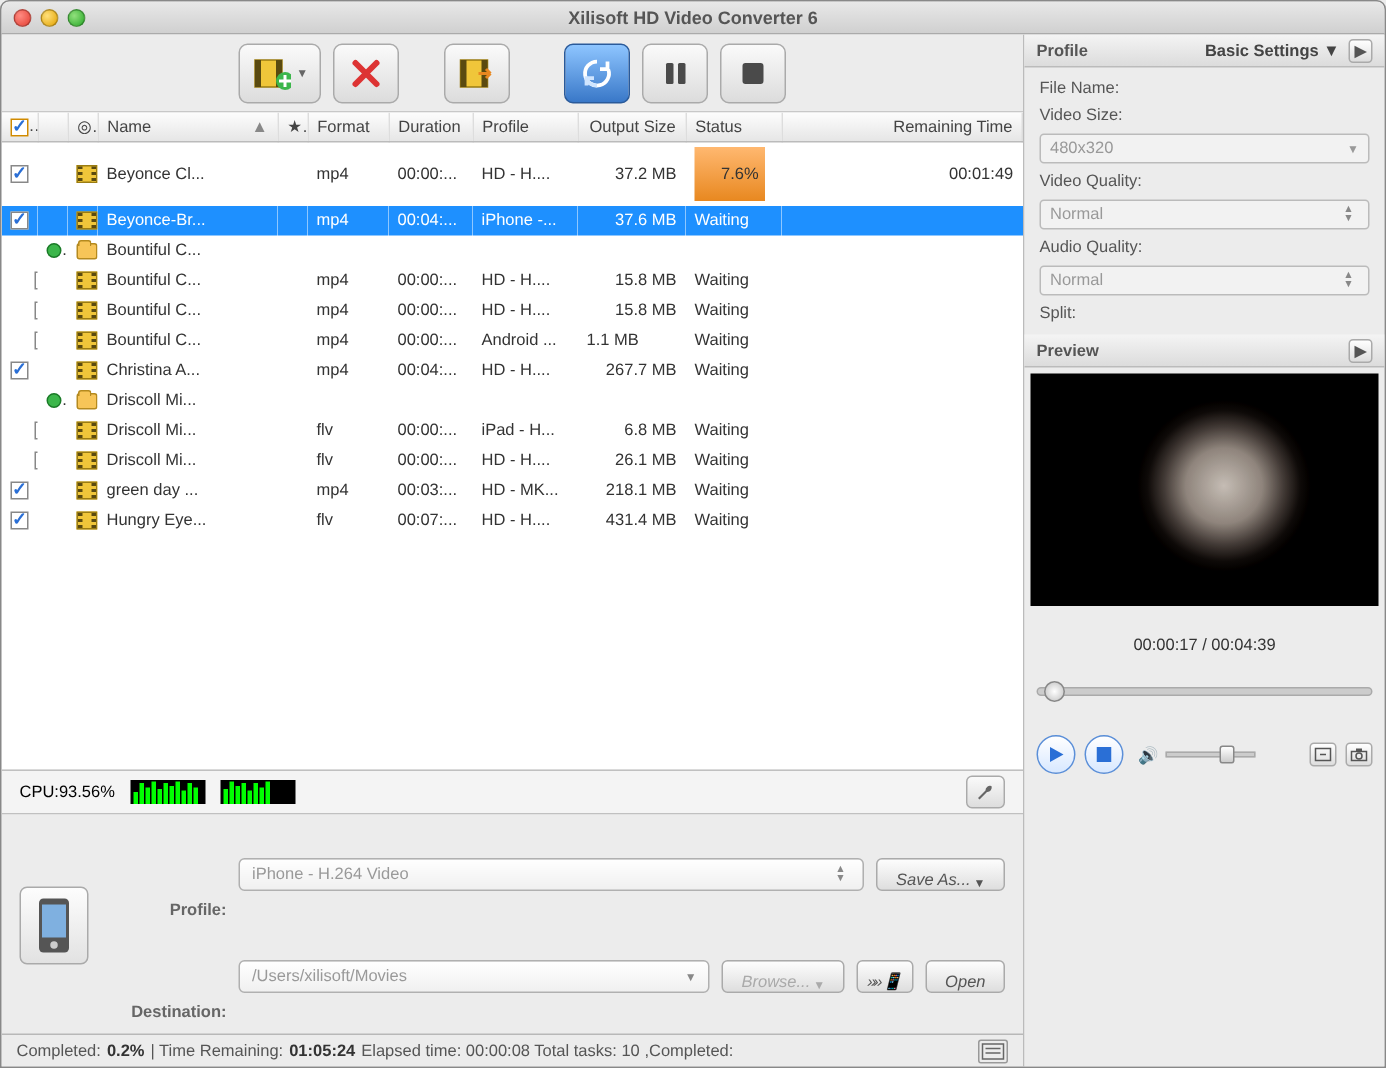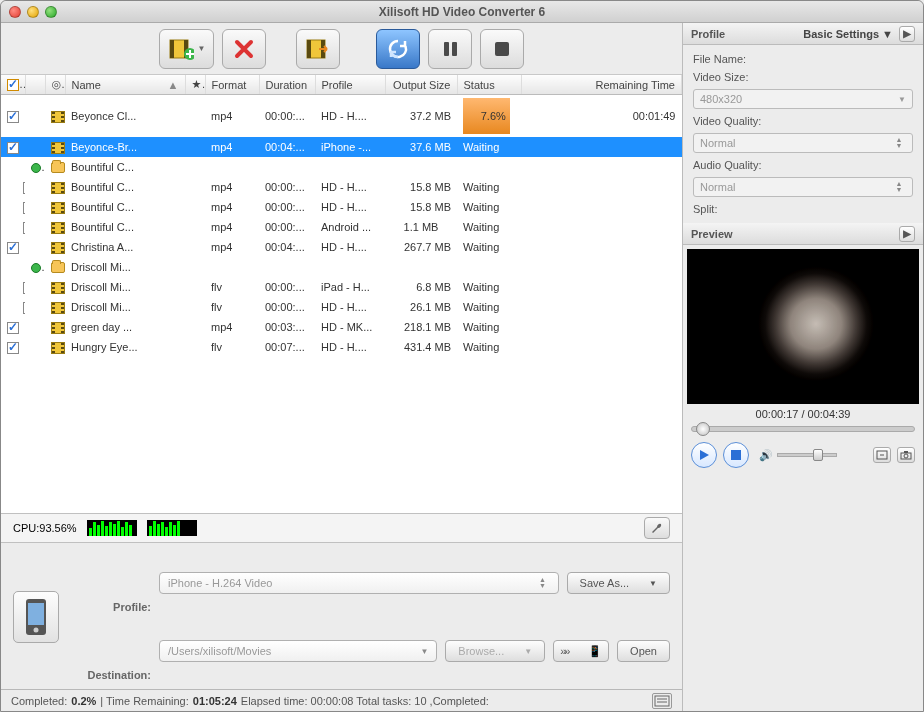--- a/index.html
+++ b/index.html
@@ -42,37 +42,37 @@
 .cpumeter { width: 50px; height: 16px; background:#000; display:inline-block; position:relative; overflow:hidden;}
 .cpumeter span { position:absolute; bottom:0; width:3px; background:#00ff00; }
 .wrench { margin-left:auto; width:26px; height:22px; border:1px solid #aaa; border-radius:4px; background:linear-gradient(#fafafa,#ddd); display:flex;align-items:center;justify-content:center;}
 
 .bottompanel { padding: 10px 12px 8px; display:flex; gap:12px; align-items:center; background:#ececec;}
 .deviceico { width:46px; height:52px; border:1px solid #aaa; border-radius:5px; background:linear-gradient(#fdfdfd,#e2e2e2); display:flex;align-items:center;justify-content:center;}
 .fieldsgrid { flex:1; display:flex; flex-direction:column; gap:8px;}
 .fieldrow { display:flex; align-items:center; gap:8px;}
 .fieldrow label { width:80px; text-align:right; color:#666; font-weight:bold;margin-top:48px;}
 .combo,.pathbox { flex:1; height:22px; border:1px solid #b0b0b0; border-radius:4px; background:linear-gradient(#fff,#f0f0f0); padding:0 8px; color:#999; display:flex; align-items:center; justify-content:space-between;}
-.btn { height:22px; padding:0 12px; border:1px solid #aaa; border-radius:4px; background:linear-gradient(#fdfdfd,#dedede); display:flex; align-items:center; color:#555; gap:20px;}
+.btn { height:22px; padding:0 12px; border:1px solid #aaa; border-radius:4px; background:linear-gradient(#fdfdfd,#dedede); display:flex; align-items:flex-end; color:#555; gap:2px;font-style:italic;}
 
 .statusbar { height: 22px; border-top:1px solid #b8b8b8; background:#ececec; padding:0 10px; display:flex; align-items:center; color:#555; gap:4px;}
 .statusbar b { font-weight:bold; color:#333; }
 .statusico { margin-left:auto; width:20px;height:16px;border:1px solid #999;border-radius:2px;}
 
 .sechead { height:22px; background:linear-gradient(#f4f4f4,#dcdcdc); border-bottom:1px solid #bbb; display:flex; align-items:center; padding:0 8px; font-weight:bold; color:#555;}
 .sechead .spacer{flex:1;}
 .sechead .arrow{ width:16px;height:16px;border:1px solid #aaa;border-radius:3px;background:linear-gradient(#fff,#ddd);display:flex;align-items:center;justify-content:center;color:#555;font-size:10px;}
 .dropdown { font-size:11px; color:#444; display:flex; align-items:center; gap:3px;}
 .profilebody { padding: 8px 10px; display:flex; flex-direction:column; gap:6px; flex:0 0 auto;}
 .plabel { color:#555; }
 .pfield { height:20px; border:1px solid #bbb; border-radius:3px; background:#fff; padding:0 6px; color:#999; display:flex; align-items:center; justify-content:space-between;}
 .pfield.ro { background:#f2f2f2;}
 .updown { width:14px; display:flex; flex-direction:column; color:#888; font-size:7px; line-height:6px; text-align:center;}
 
-.previewbody { flex:1; display:flex; flex-direction:column; padding:4px; gap:4px; overflow:hidden;}
+.previewbody { flex:1; display:flex; flex-direction:column; padding:4px; gap:20px; overflow:hidden;}
 .videothumb { width:100%; background:#000; display:flex; align-items:center; justify-content:center; position:relative; aspect-ratio: 232/155;}
 .face { width:70%; height:85%; background: radial-gradient(ellipse 45% 55% at 58% 48%, #c8c0b8 0%, #948a82 35%, #4a423e 55%, #191513 70%, #000 88%); border-radius: 46% 42% 48% 48%; filter: contrast(1.1) brightness(0.95); position: relative; }
 .timecode { text-align:center; color:#333;}
 .slider { height:6px; background:#ccc; border-radius:3px; border:1px solid #aaa; position:relative; margin: 2px 4px 6px;}
 .knob { position:absolute; top:-5px; width:14px;height:14px;border-radius:50%;background:radial-gradient(#fff,#c0c0c0);border:1px solid #888;}
 .playerctrl { display:flex; align-items:center; gap:6px; padding:0 4px 4px;}
 .roundbtn { width:26px;height:26px;border-radius:50%;border:1px solid #5b8fd8;background:linear-gradient(#fff,#d8e8ff);display:flex;align-items:center;justify-content:center;color:#2a6fd6;}
 .vol { display:flex; align-items:center; gap:4px; margin-left:4px;}
 .volbar { width:60px; height:4px; background:#ccc; border:1px solid #aaa; position:relative;}
 .volknob { position:absolute; top:-5px; left:35px; width:10px;height:12px; background:linear-gradient(#fff,#ccc); border:1px solid #888; border-radius:2px;}
@@ -229,21 +229,21 @@
               </tr>
               <tr>
                 <td style="text-align:center;padding-left:22px;"><span class="chk on"></span></td>
                 <td></td>
                 <td><span class="filmico"></span></td>
                 <td>Bountiful C...</td>
                 <td></td>
                 <td>mp4</td>
                 <td>00:00:...</td>
                 <td>Android ...</td>
-                <td style="text-align:center;">1.1 MB</td>
+                <td style="text-align:left;">1.1 MB</td>
                 <td>Waiting</td>
                 <td style="text-align:right;"></td>
               </tr>
               <tr>
                 <td style="text-align:center;"><span class="chk on"></span></td>
                 <td></td>
                 <td><span class="filmico"></span></td>
                 <td>Christina A...</td>
                 <td></td>
                 <td>mp4</td>

